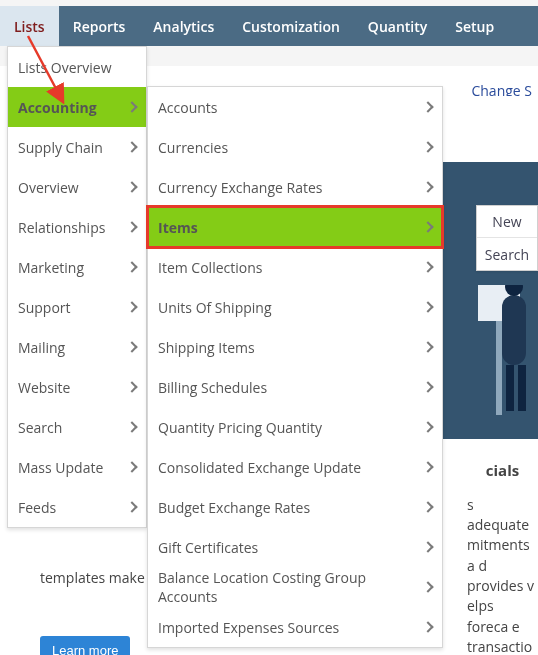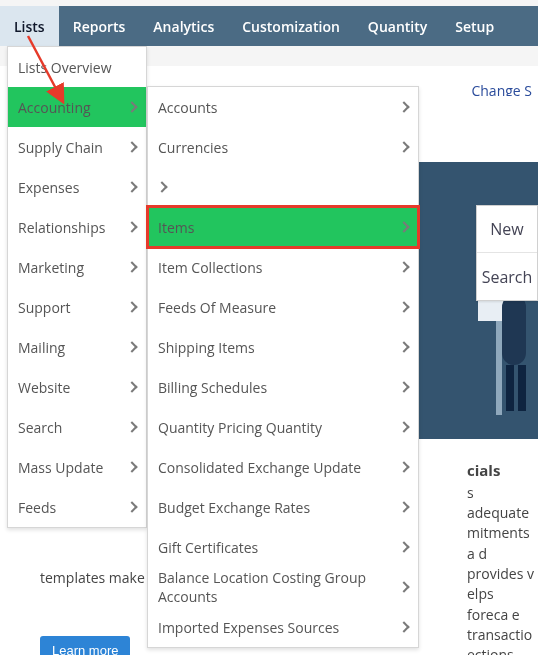--- a/index.html
+++ b/index.html
@@ -26,21 +26,21 @@
   .topnav-item {
     padding: 0 14px;
     display: flex;
     align-items: center;
     font-weight: 600;
     font-size: 14px;
     cursor: pointer;
   }
   .topnav-item.active {
     background: #dbe6ef;
-    color: #0f172a;
+    color: #7f1d1d;
   }
   .header-bar {
     background: #fff;
     height: 50px;
     border-bottom: 1px solid #e0e0e0;
     display: flex;
     align-items: center;
     justify-content: flex-end;
     padding-right: 6px;
     margin-top: 20px;
@@ -69,41 +69,41 @@
   .side-panel {
     position: absolute;
     right: 0;
     top: 205px;
     width: 62px;
     background: #fff;
     border: 1px solid #d0d0d0;
     box-shadow: 0 1px 2px rgba(0,0,0,.1);
   }
   .side-panel .cell {
-    height: 47px;
+    height: 32px;
     display: flex;
     align-items: center;
     justify-content: center;
     color: #445;
-    font-size: 16px;
+    font-size: 14px;
     border-bottom: 1px solid #e4e4e4;
     cursor: pointer;
   }
   .side-panel .cell:last-child { border-bottom: none; }
 
   .text-block {
     position: absolute;
     top: 460px;
     left: 467px;
     right: 0;
     font-size: 14px;
     color: #444;
     line-height: 1.45;
   }
-  .text-block h3 { font-weight:700; font-size:15px; margin-bottom:1px;}
+  .text-block h3 { font-weight:700; font-size:15px; margin-bottom:13px;text-align:center;}
   .text-block2 {
     position: absolute;
     top: 568px;
     left: 40px;
     width: 420px;
     font-size: 14px;
     color: #444;
     line-height: 1.45;
   }
   .learn-btn {
@@ -136,37 +136,37 @@
     display: flex;
     align-items: center;
     padding: 0 10px 0 10px;
     justify-content: space-between;
     color: #555;
     font-size: 14px;
     cursor: pointer;
     position: relative;
   }
   .menu-item.no-arrow { justify-content: flex-start; }
-  .menu-item.highlight { background: #22c55e; }
+  .menu-item.highlight { background: #84cc16; font-weight: bold; }
   .menu-item.red-box {
     outline: 3px solid #e63a2a;
     outline-offset: -1px;
     z-index: 2;
   }
   .chev {
     width: 8px; height: 8px;
     border-right: 2px solid #7a7a7a;
     border-bottom: 2px solid #7a7a7a;
     transform: rotate(-45deg);
     flex-shrink: 0;
   }
   .menu2 {
     top: 86px;
     left: 147px;
-    width: 272px;
+    width: 296px;
   }
 
   .arrow-svg {
     position: absolute;
     top: 32px;
     left: 20px;
     z-index: 30;
     pointer-events: none;
   }
   .illus {
@@ -224,21 +224,21 @@
   </div>
   <div class="menu-item highlight">
     <span>Accounting</span>
     <span class="chev"></span>
   </div>
   <div class="menu-item">
     <span>Supply Chain</span>
     <span class="chev"></span>
   </div>
   <div class="menu-item">
-    <span>Expenses</span>
+    <span>Overview</span>
     <span class="chev"></span>
   </div>
   <div class="menu-item">
     <span>Relationships</span>
     <span class="chev"></span>
   </div>
   <div class="menu-item">
     <span>Marketing</span>
     <span class="chev"></span>
   </div>
@@ -271,32 +271,33 @@
 <div class="menu menu2">
   <div class="menu-item">
     <span>Accounts</span>
     <span class="chev"></span>
   </div>
   <div class="menu-item">
     <span>Currencies</span>
     <span class="chev"></span>
   </div>
   <div class="menu-item">
+    <span>Currency Exchange Rates</span>
     <span class="chev"></span>
   </div>
   <div class="menu-item highlight red-box">
     <span>Items</span>
     <span class="chev"></span>
   </div>
   <div class="menu-item">
     <span>Item Collections</span>
     <span class="chev"></span>
   </div>
   <div class="menu-item">
-    <span>Feeds Of Measure</span>
+    <span>Units Of Shipping</span>
     <span class="chev"></span>
   </div>
   <div class="menu-item">
     <span>Shipping Items</span>
     <span class="chev"></span>
   </div>
   <div class="menu-item">
     <span>Billing Schedules</span>
     <span class="chev"></span>
   </div>

